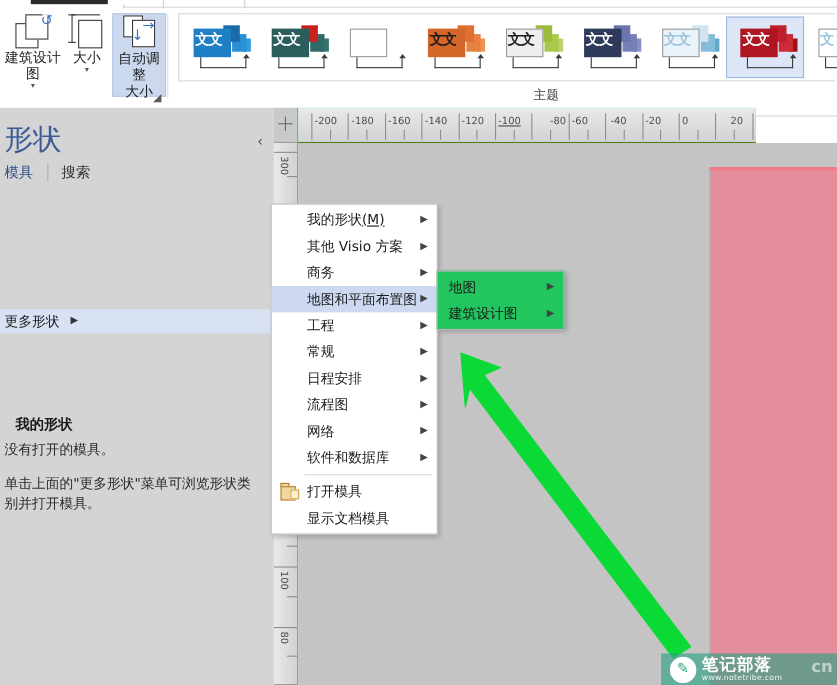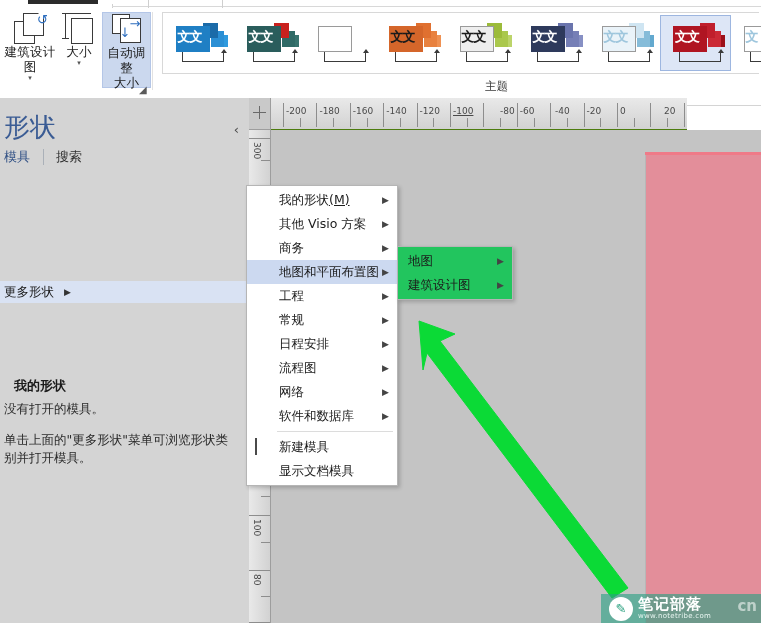--- a/index.html
+++ b/index.html
@@ -442,22 +442,22 @@
       <div class="mi">
         <span class="txt">网络</span>
         <span class="sub">▶</span>
       </div>
       <div class="mi">
         <span class="txt">软件和数据库</span>
         <span class="sub">▶</span>
       </div>
       <div class="mi-sep"></div>
       <div class="mi">
-        <span class="ico"><span class="ico-new"><span class="v"></span><span class="h"></span></span></span>
-        <span class="txt">新建模具</span>
+        <span class="ico"><span class="ico-open"><span class="ftab"></span><span class="fbody"></span><span class="fmark"></span></span></span>
+        <span class="txt">打开模具</span>
       </div>
       <div class="mi">
         <span class="txt">显示文档模具</span>
       </div>
     </div>
 
   <div class="submenu" id="maps-submenu">
       <div class="mi">
         <span class="txt">地图</span>
         <span class="sub">▶</span>

